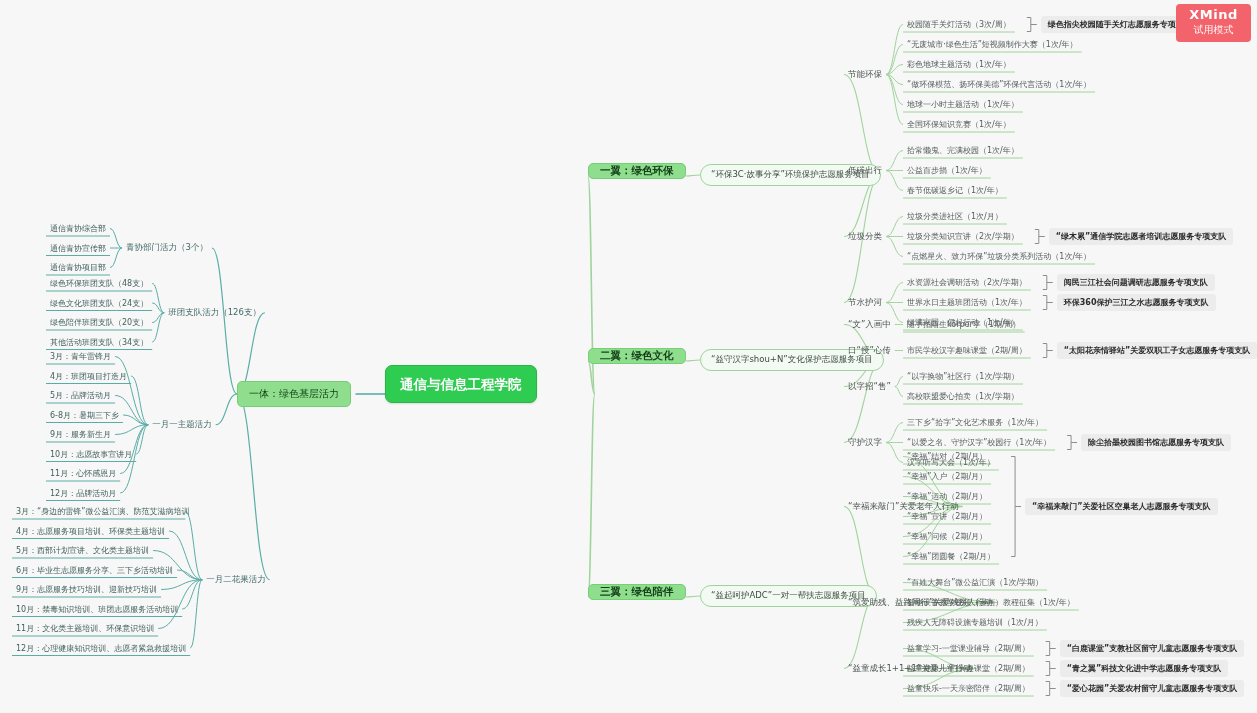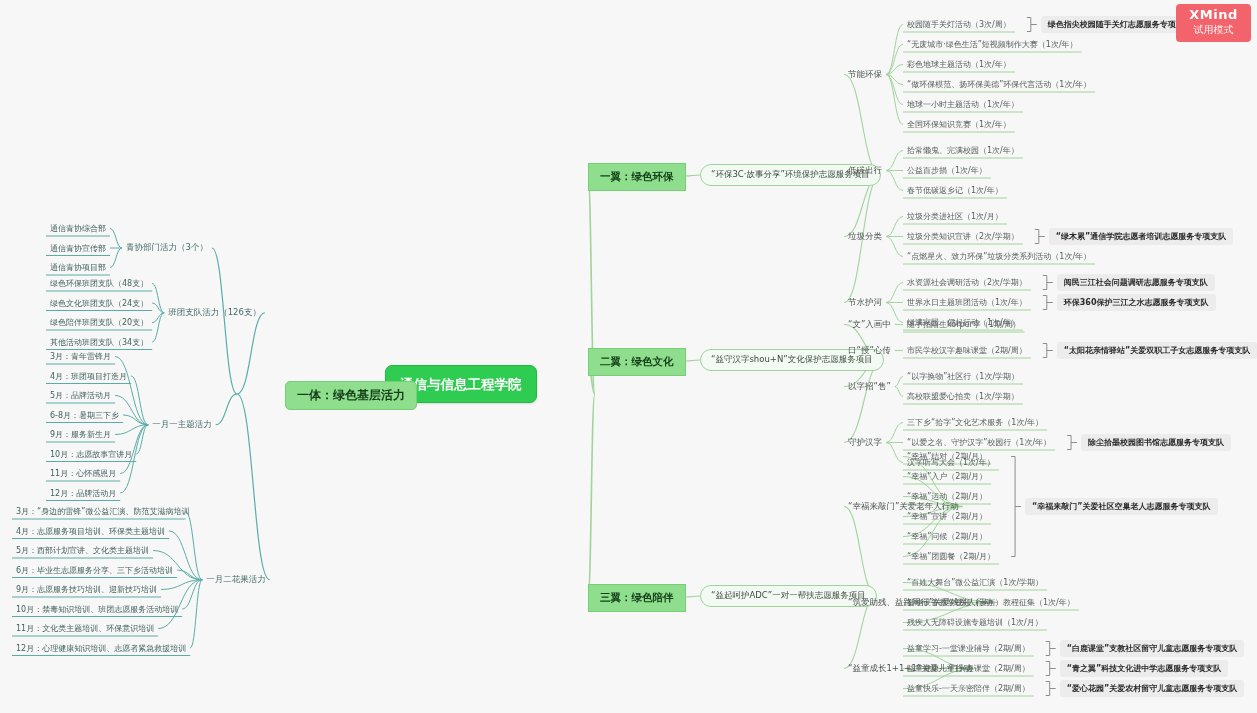--- a/index.html
+++ b/index.html
@@ -26,39 +26,38 @@
     line-height:20px;
     text-align:center;
     padding:8px 14px;
     box-shadow:0 1px 2px rgba(0,0,0,.12);
   }
 
   
   .wing{
     background:#8ede8d;
     border:1px solid #76cf76;
-    border-radius:0;
+    border-radius:5px;
     color:#15401a;
     font-weight:bold;
     font-size:10.5px;
-    padding:6px 11px;
+    padding:0 11px;
     text-align:right;
   }
 
   
   .body-node{
     background:#8ede8d;
     border:1px solid #76cf76;
     border-radius:5px;
     color:#15401a;
-    font-weight:bold;
-    font-size:12px;
+    font-weight:normal;
+    font-size:10px;
     padding:5px 11px;
     text-align:center;
-    margin-left:48px;
   }
 
   
   .project{
     background:#f3faf3;
     border:1px solid #9ed49c;
     border-radius:11px;
     color:#3c4a3c;
     font-size:8.5px;
     padding:4px 10px;

